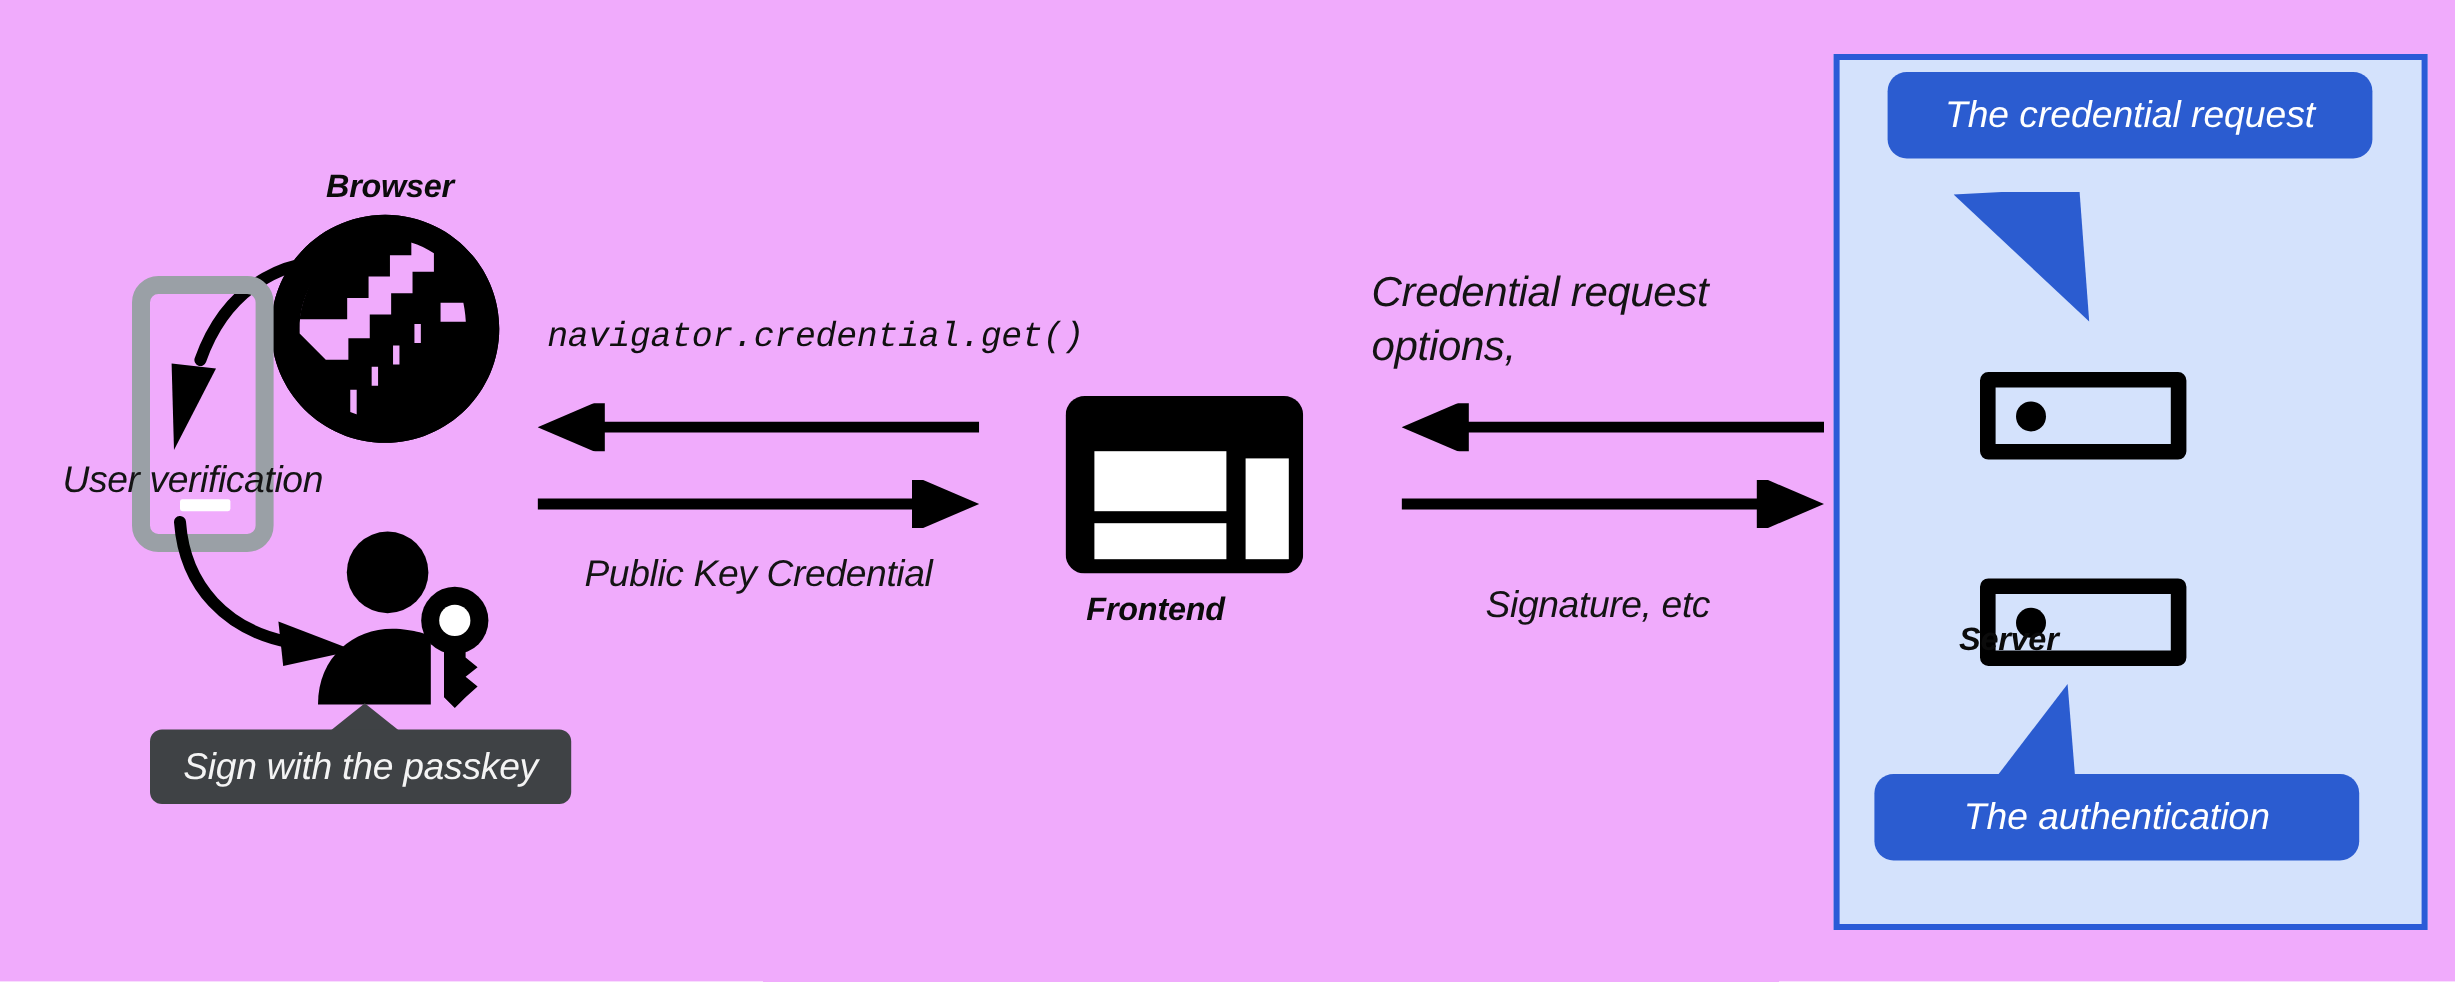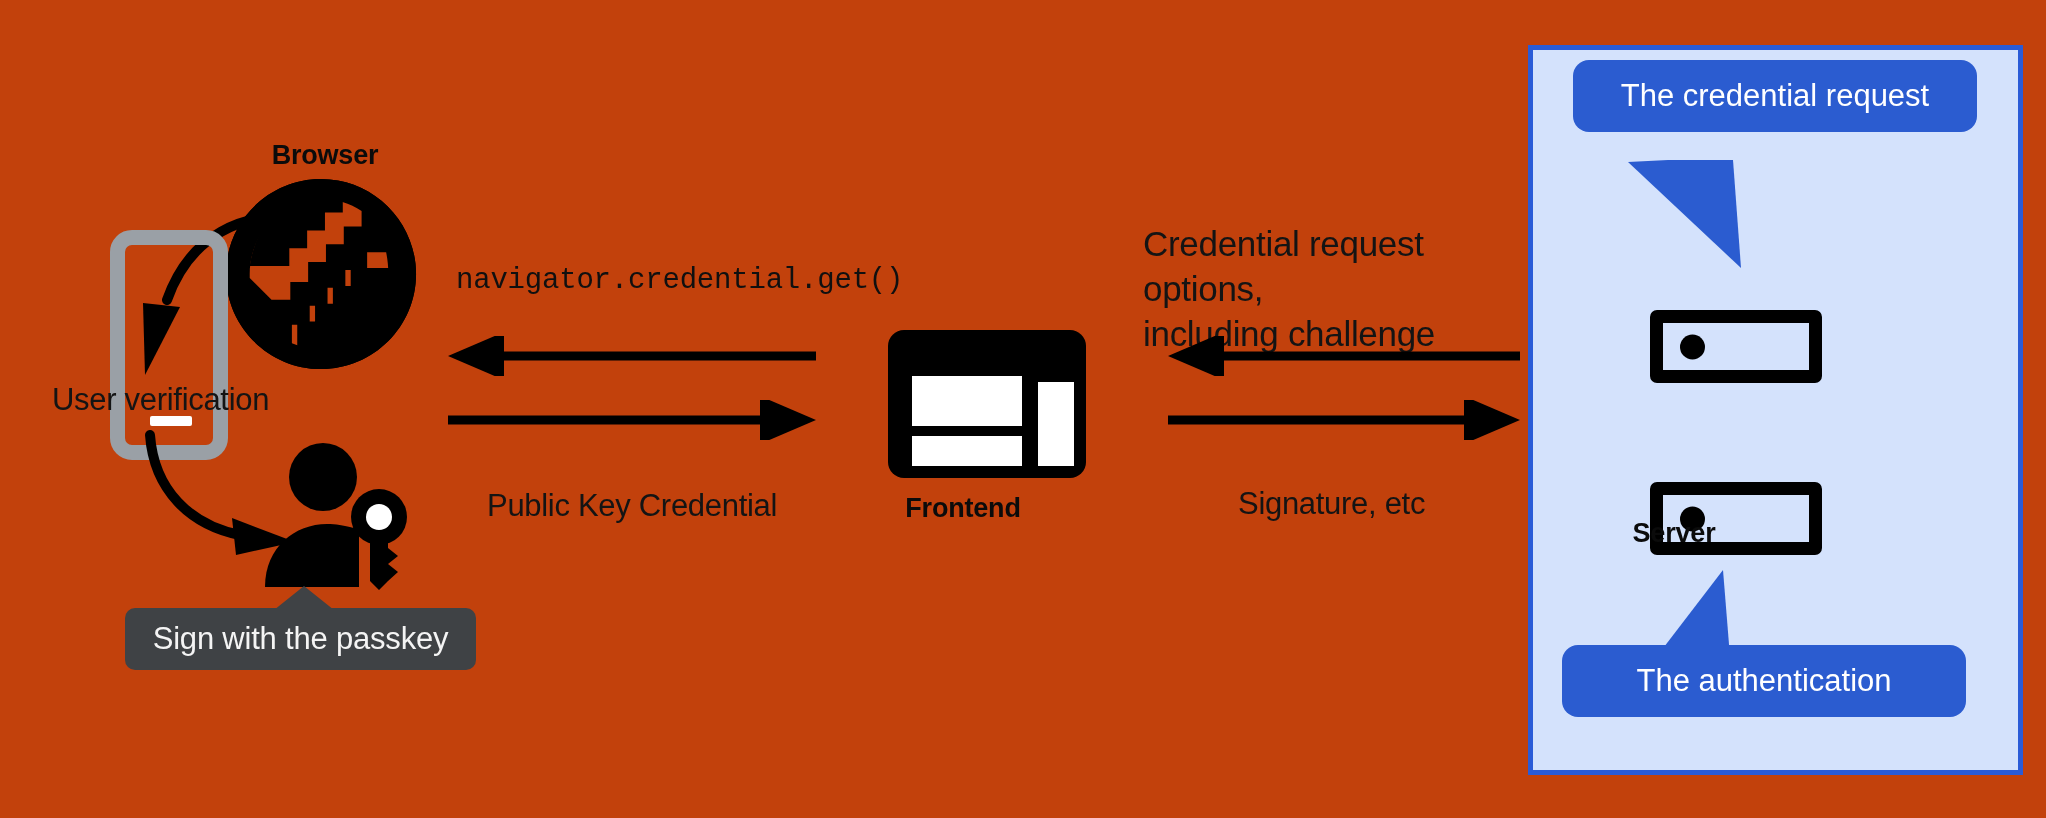--- a/index.html
+++ b/index.html
@@ -9,22 +9,23 @@
     background: #ffffff;
   }
   body {
     font-family: "Liberation Sans", sans-serif;
     -webkit-font-smoothing: antialiased;
   }
   #stage {
     position: relative;
     width: 2046px;
     height: 818px;
-    background: #c2410c;
+    background: #f0abfc;
     overflow: hidden;
+    font-style: italic;
   }
   .abs { position: absolute; }
 
   
   .label-bold {
     font-family: "Liberation Sans", sans-serif;
     font-weight: bold;
     font-size: 27px;
     color: #0b0b0b;
     text-align: center;
@@ -226,25 +227,24 @@
   <svg class="abs" style="left:448px; top:336px; width:368px; height:40px;" viewBox="0 0 368 40">
     <line x1="52" y1="20" x2="368" y2="20" stroke="#000000" stroke-width="9"></line>
     <polygon points="0,20 56,44 56,-4" fill="#000000"></polygon>
   </svg>
 
   <svg class="abs" style="left:448px; top:400px; width:368px; height:40px;" viewBox="0 0 368 40">
     <line x1="0" y1="20" x2="316" y2="20" stroke="#000000" stroke-width="9"></line>
     <polygon points="368,20 312,44 312,-4" fill="#000000"></polygon>
   </svg>
 
-  <div class="abs label-plain" style="left:487px; top:488px;">Public Key Credential</div>
+  <div class="abs label-plain" style="left:487px; top:460px;">Public Key Credential</div>
 
   <div class="abs label-multi" style="left:1143px; top:222px; width:400px;">
     <div>Credential request options,</div>
-    <div>including challenge</div>
   </div>
 
   <svg class="abs" style="left:1168px; top:336px; width:352px; height:40px;" viewBox="0 0 352 40">
     <line x1="52" y1="20" x2="352" y2="20" stroke="#000000" stroke-width="9"></line>
     <polygon points="0,20 56,44 56,-4" fill="#000000"></polygon>
   </svg>
 
   <svg class="abs" style="left:1168px; top:400px; width:352px; height:40px;" viewBox="0 0 352 40">
     <line x1="0" y1="20" x2="300" y2="20" stroke="#000000" stroke-width="9"></line>
     <polygon points="352,20 296,44 296,-4" fill="#000000"></polygon>

